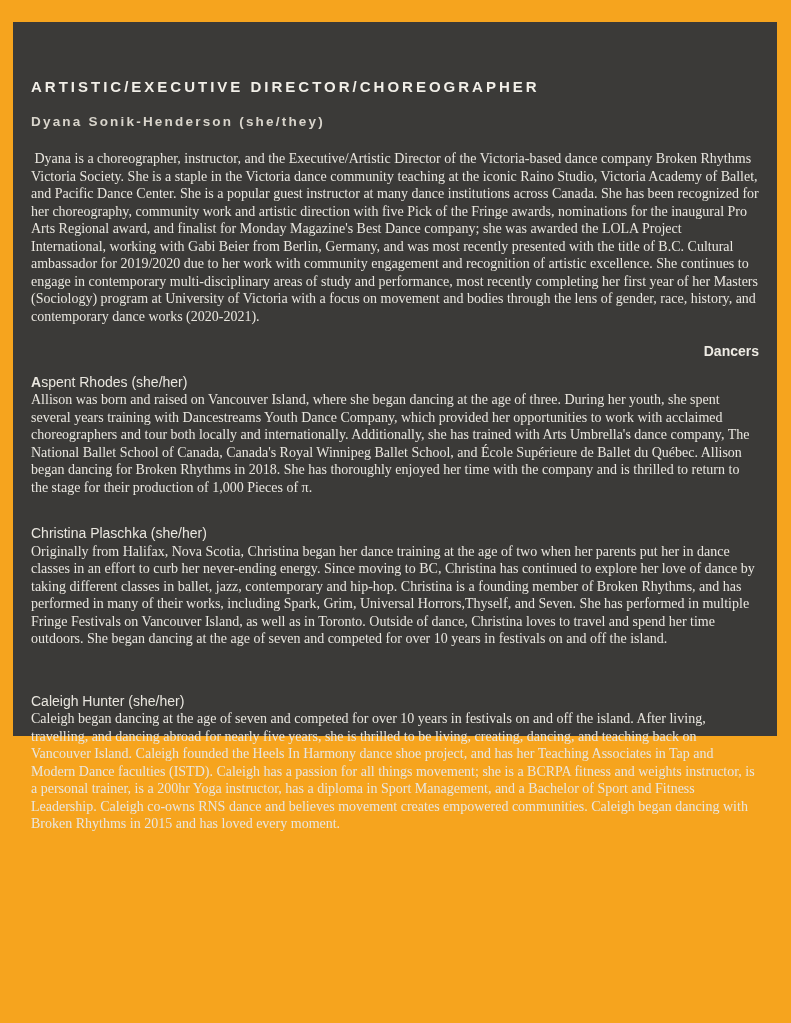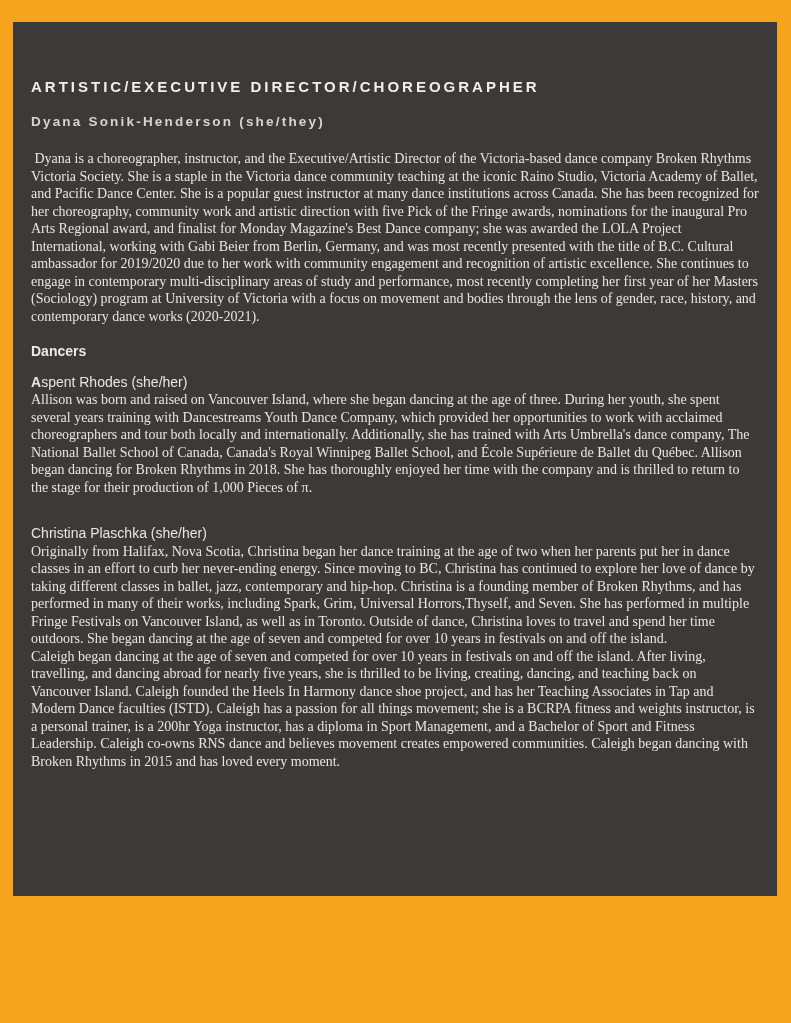--- a/index.html
+++ b/index.html
@@ -18,21 +18,21 @@
     position: absolute;
     left: 0; top: 0;
     width: 791px; height: 1023px;
     background: #F6A41E;
   }
   .content-panel {
     position: absolute;
     left: 13px;
     top: 22px;
     width: 764px;
-    height: 874px;
+    height: 714px;
     background: #3B3A38;
     box-sizing: border-box;
     padding: 55px 18px 8px 18px;
     color: #E9E6DF;
   }
   h1.page-title {
     margin: 0 0 16px 0;
     font-size: 15px;
     line-height: 1.3;
     font-weight: 700;
@@ -54,20 +54,21 @@
     white-space: pre-wrap;
     color: #E9E6DF;
     font-family: Liberation Serif, serif;
   }
   .dancers-heading {
     margin: 18px 0 0 0;
     font-size: 14px;
     line-height: 17.5px;
     font-weight: 700;
     color: #EDEAE3;
+    text-align: right;
   }
   .dancer-name {
     margin: 13px 0 0 0;
     font-size: 14px;
     line-height: 17.5px;
     font-weight: 400;
     color: #E9E6DF;
   }
   .dancer-name .name-lead {
     font-weight: 700;
@@ -100,17 +101,20 @@
     </div>
 
     <div class="dancer-section">
       <div class="dancer-name dancer-name-christina">
         <span class="name-lead"></span><span>Christina Plaschka (she/her)</span>
       </div>
       <p class="bio dancer-bio-christina">Originally from Halifax, Nova Scotia, Christina began her dance training at the age of two when her parents put her in dance classes in an effort to curb her never-ending energy. Since moving to BC, Christina has continued to explore her love of dance by taking different classes in ballet, jazz, contemporary and hip-hop. Christina is a founding member of Broken Rhythms, and has performed in many of their works, including Spark, Grim, Universal Horrors,Thyself, and Seven. She has performed in multiple Fringe Festivals on Vancouver Island, as well as in Toronto. Outside of dance, Christina loves to travel and spend her time outdoors. She began dancing at the age of seven and competed for over 10 years in festivals on and off the island.</p>
     </div>
 
     <div class="dancer-section">
+      <div class="dancer-name dancer-name-caleigh">
+        <span class="name-lead"></span><span>Caleigh Hunter (she/her)</span>
+      </div>
       <p class="bio dancer-bio-caleigh">Caleigh began dancing at the age of seven and competed for over 10 years in festivals on and off the island. After living, travelling, and dancing abroad for nearly five years, she is thrilled to be living, creating, dancing, and teaching back on Vancouver Island. Caleigh founded the Heels In Harmony dance shoe project, and has her Teaching Associates in Tap and Modern Dance faculties (ISTD). Caleigh has a passion for all things movement; she is a BCRPA fitness and weights instructor, is a personal trainer, is a 200hr Yoga instructor, has a diploma in Sport Management, and a Bachelor of Sport and Fitness Leadership. Caleigh co-owns RNS dance and believes movement creates empowered communities. Caleigh began dancing with Broken Rhythms in 2015 and has loved every moment.</p>
     </div>
 
   </div>
 </div>
 
 </body></html>

